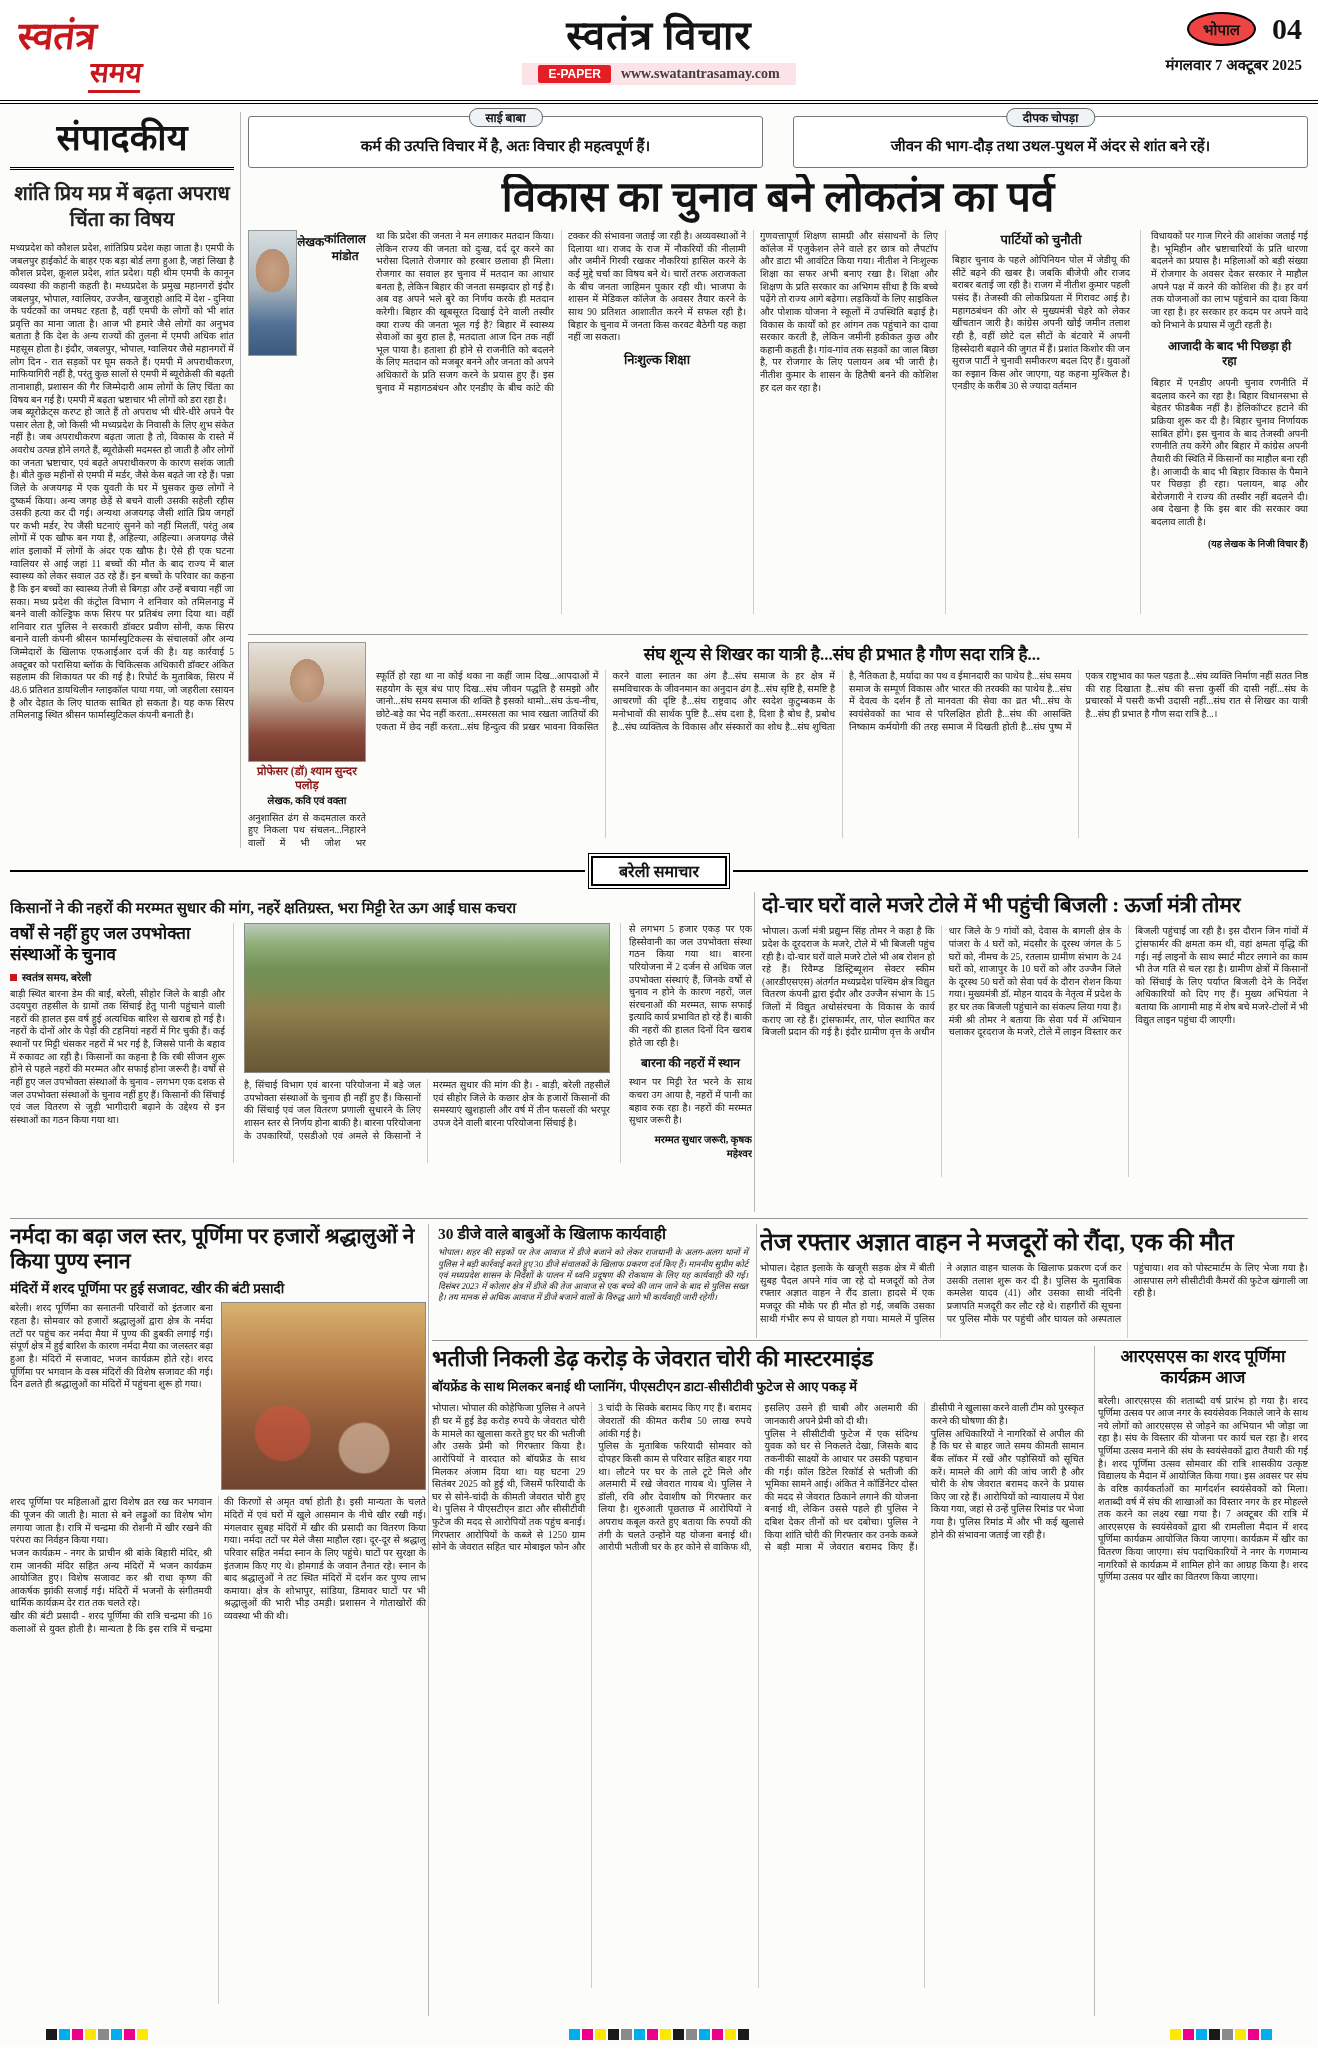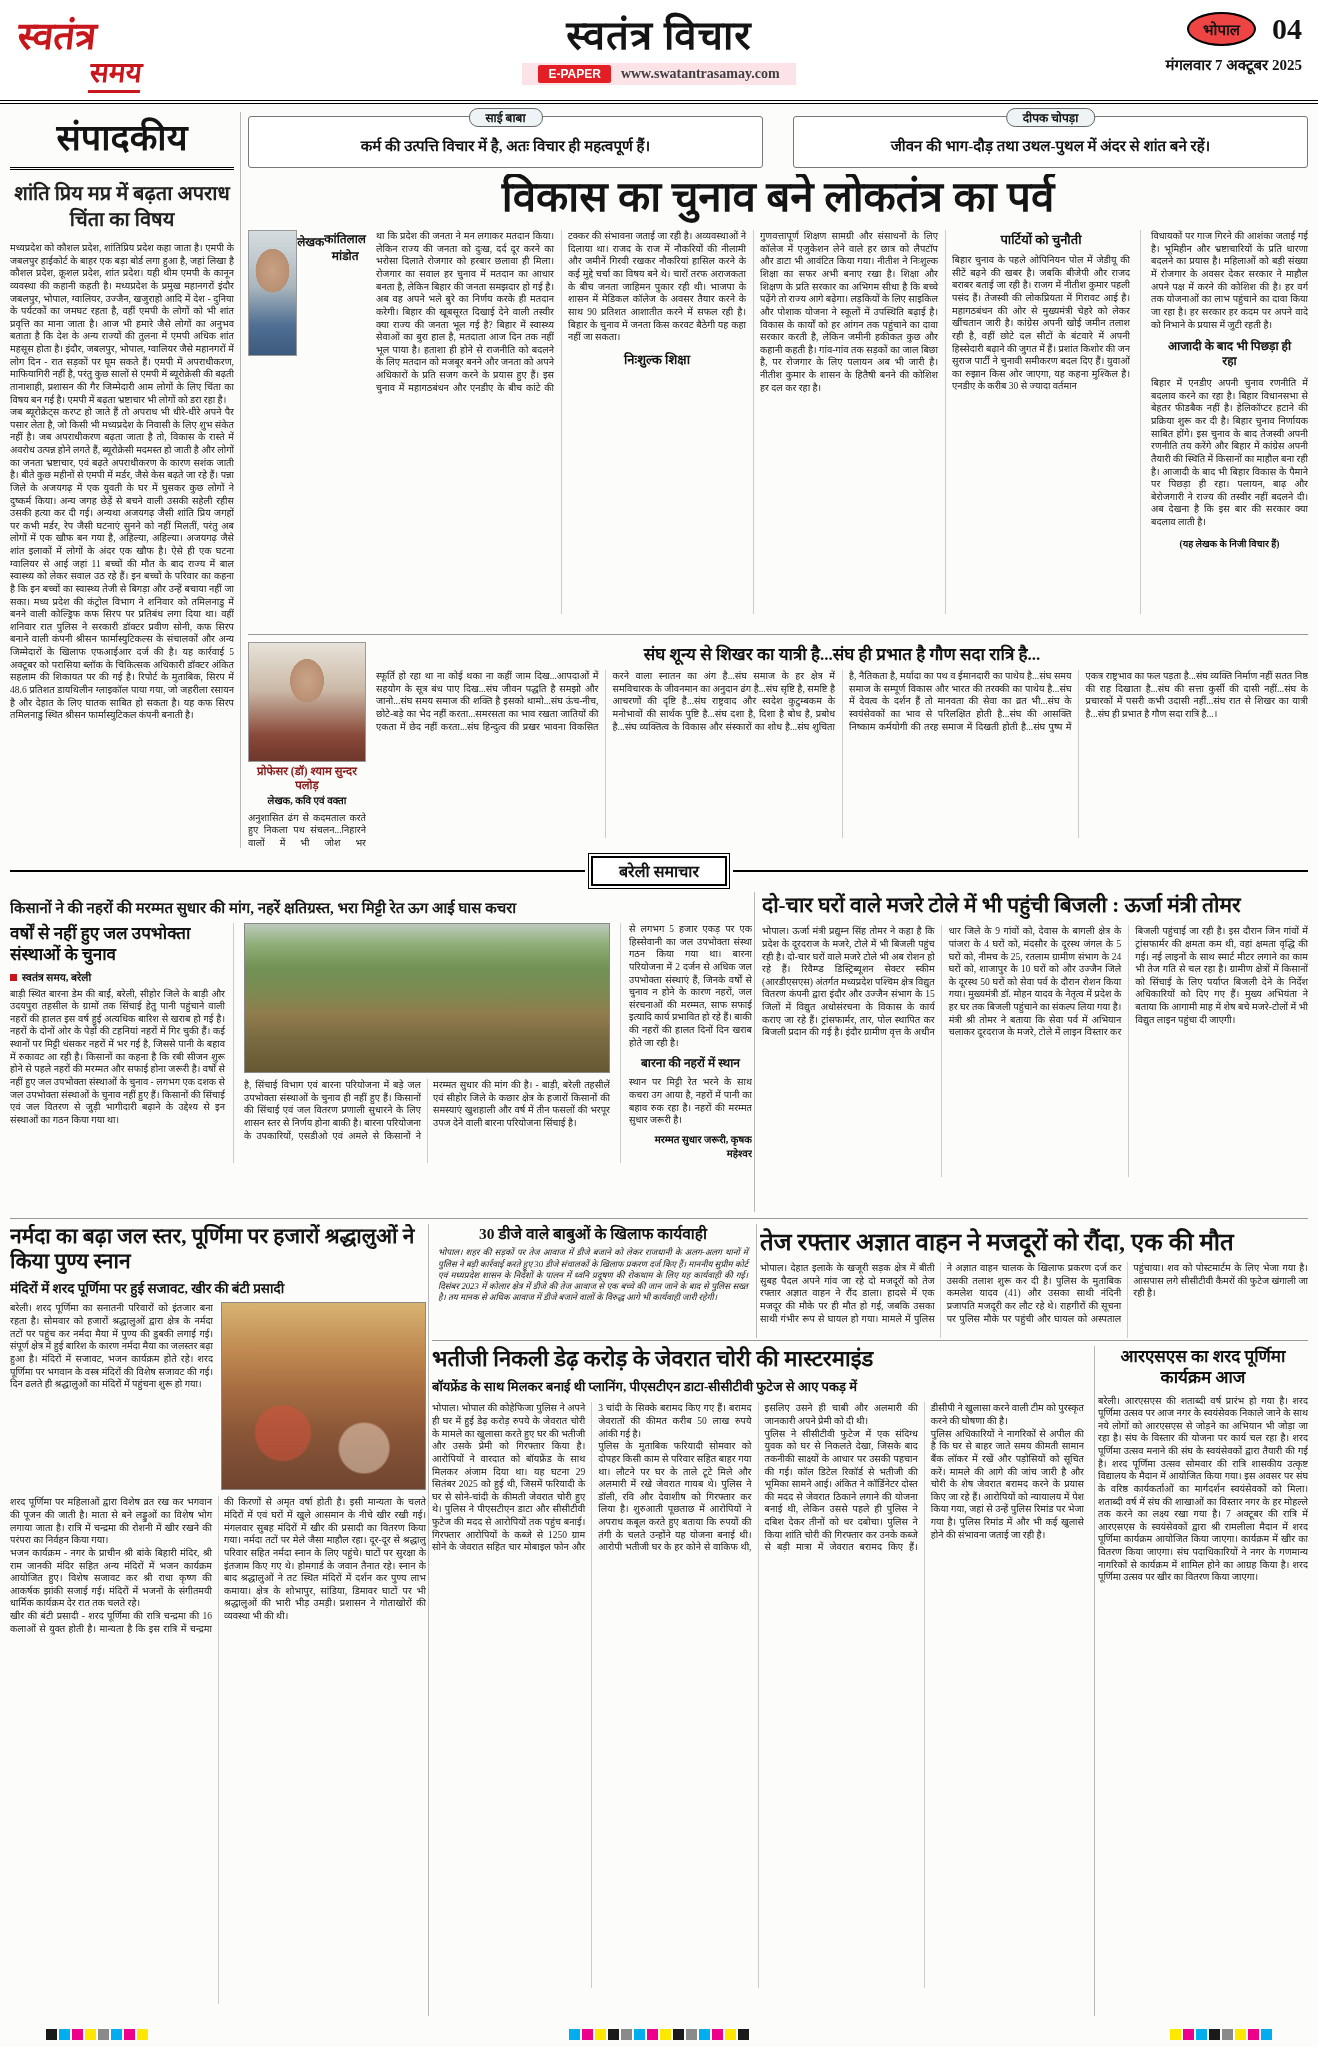--- a/index.html
+++ b/index.html
@@ -43,21 +43,21 @@
 .author-col{width:118px;flex:0 0 auto;display:flex;flex-direction:row}
 .portrait{width:100%;height:126px;border:1px solid #999;background:radial-gradient(ellipse 28px 36px at 50% 32%,#c9a183 0%,#b98f72 60%,rgba(0,0,0,0) 61%),linear-gradient(180deg,#d6dde1 0%,#aab6bd 45%,#4f6f94 76%,#3c5a7d 100%)}
 .portrait2{width:100%;height:120px;border:1px solid #999;background:radial-gradient(ellipse 28px 36px at 50% 32%,#caa488 0%,#b98f72 60%,rgba(0,0,0,0) 61%),linear-gradient(180deg,#e7e2da 0%,#cbb9a6 40%,#8a4a3a 78%,#6e362c 100%)}
 .author-label{font-weight:bold;font-size:12px;text-align:center;margin-top:3px}
 .author-name{font-weight:bold;font-size:12px;text-align:center}
 .author-col .bt{flex:1;overflow:hidden}
 .lead-cols{flex:1;column-count:4;column-gap:14px;column-rule:1px solid #cccccc;overflow:hidden}
 .inline-subhead{font-size:13px;font-weight:bold;text-align:center;margin:6px 0}
 .lead-side{flex:0 0 168px;border-left:1px solid #cccccc;padding-left:10px;overflow:hidden}
 .side-heading{font-size:12px;font-weight:bold;text-align:center;line-height:1.25;margin:8px 14px}
-.disclaimer{font-size:9.5px;font-weight:bold;text-align:center;margin-top:8px}
+.disclaimer{font-size:9.5px;font-weight:bold;text-align:right;margin-top:8px}
 
 
 .sangh{left:248px;top:634px;width:1060px;height:212px;border-top:1px solid #999;padding-top:7px;overflow:hidden}
 .sangh-inner{display:flex;gap:10px;height:100%}
 .sangh-author{width:118px;flex:0 0 auto;display:flex;flex-direction:column}
 .sangh-name{font-weight:bold;font-size:11.5px;color:#8b1a1a;text-align:center;line-height:1.2;margin-top:3px}
 .sangh-role{font-size:10px;text-align:center;font-weight:bold}
 .sangh-author .bt{margin-top:5px;flex:1;overflow:hidden}
 .sangh-right{flex:1;overflow:hidden}
 .sangh-head{font-size:17px;font-weight:bold;text-align:center;margin-bottom:5px}
@@ -92,21 +92,21 @@
 
 .narmada{left:10px;top:1224px;width:416px;height:792px;overflow:hidden}
 .nar-head{font-size:21px;font-weight:bold;line-height:1.2}
 .nar-sub{font-size:13.5px;font-weight:bold;margin:5px 0}
 .nar-row{display:flex;gap:8px;height:188px;overflow:hidden}
 .nar-text1{flex:1;overflow:hidden}
 .temple-photo{flex:0 0 205px;height:100%;border:1px solid #888;background:radial-gradient(circle at 30% 70%,rgba(220,80,60,.5) 0 14%,rgba(0,0,0,0) 15%),radial-gradient(circle at 70% 78%,rgba(240,220,200,.5) 0 12%,rgba(0,0,0,0) 13%),linear-gradient(180deg,#d8b271 0%,#c08b52 25%,#a96f42 45%,#8a5638 70%,#6f4530 100%)}
 .nar-body2{margin-top:6px;column-count:2;column-gap:12px;column-rule:1px solid #cccccc;height:508px;overflow:hidden}
 
 .dj{left:432px;top:1224px;width:322px;height:114px;padding:0 6px;overflow:hidden}
-.dj-head{font-size:15.5px;font-weight:bold;text-align:center;line-height:1.25;margin-bottom:4px}
+.dj-head{font-size:15.5px;font-weight:bold;text-align:left;line-height:1.25;margin-bottom:4px}
 .dj-body{font-style:italic;font-size:8.6px;line-height:1.3;text-align:justify;white-space:pre-line}
 
 .raunda{left:760px;top:1224px;width:548px;height:114px;overflow:hidden}
 .raunda-head{font-size:24px;font-weight:bold;margin-bottom:5px}
 .raunda-body{column-count:3;column-gap:12px;column-rule:1px solid #cccccc;height:82px;overflow:hidden}
 
 .bhatiji{left:432px;top:1346px;width:658px;height:670px;padding-right:6px;overflow:hidden}
 .bha-head{font-size:22px;font-weight:bold;line-height:1.2}
 .bha-sub{font-size:13px;font-weight:bold;margin:5px 0 7px}
 .bha-body{column-count:4;column-gap:13px;column-rule:1px solid #cccccc;height:586px;overflow:hidden}

